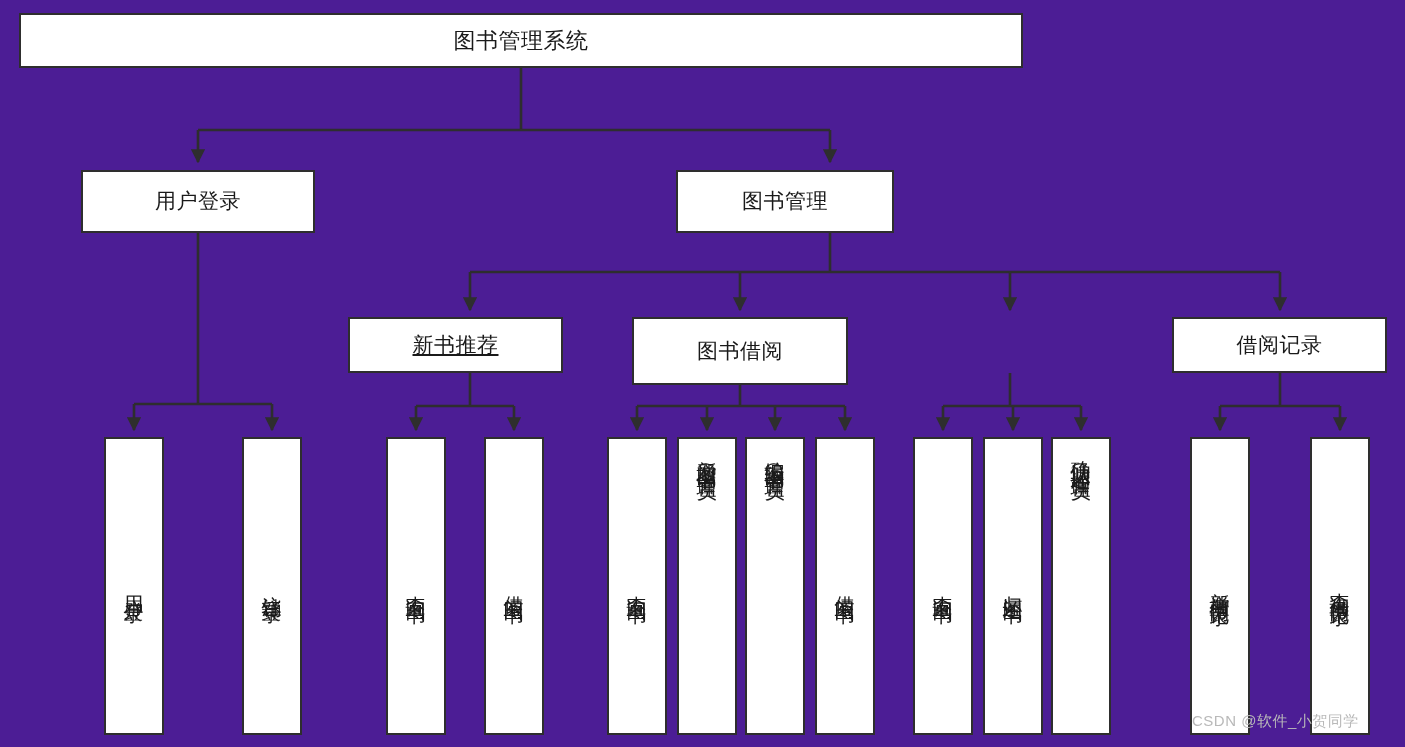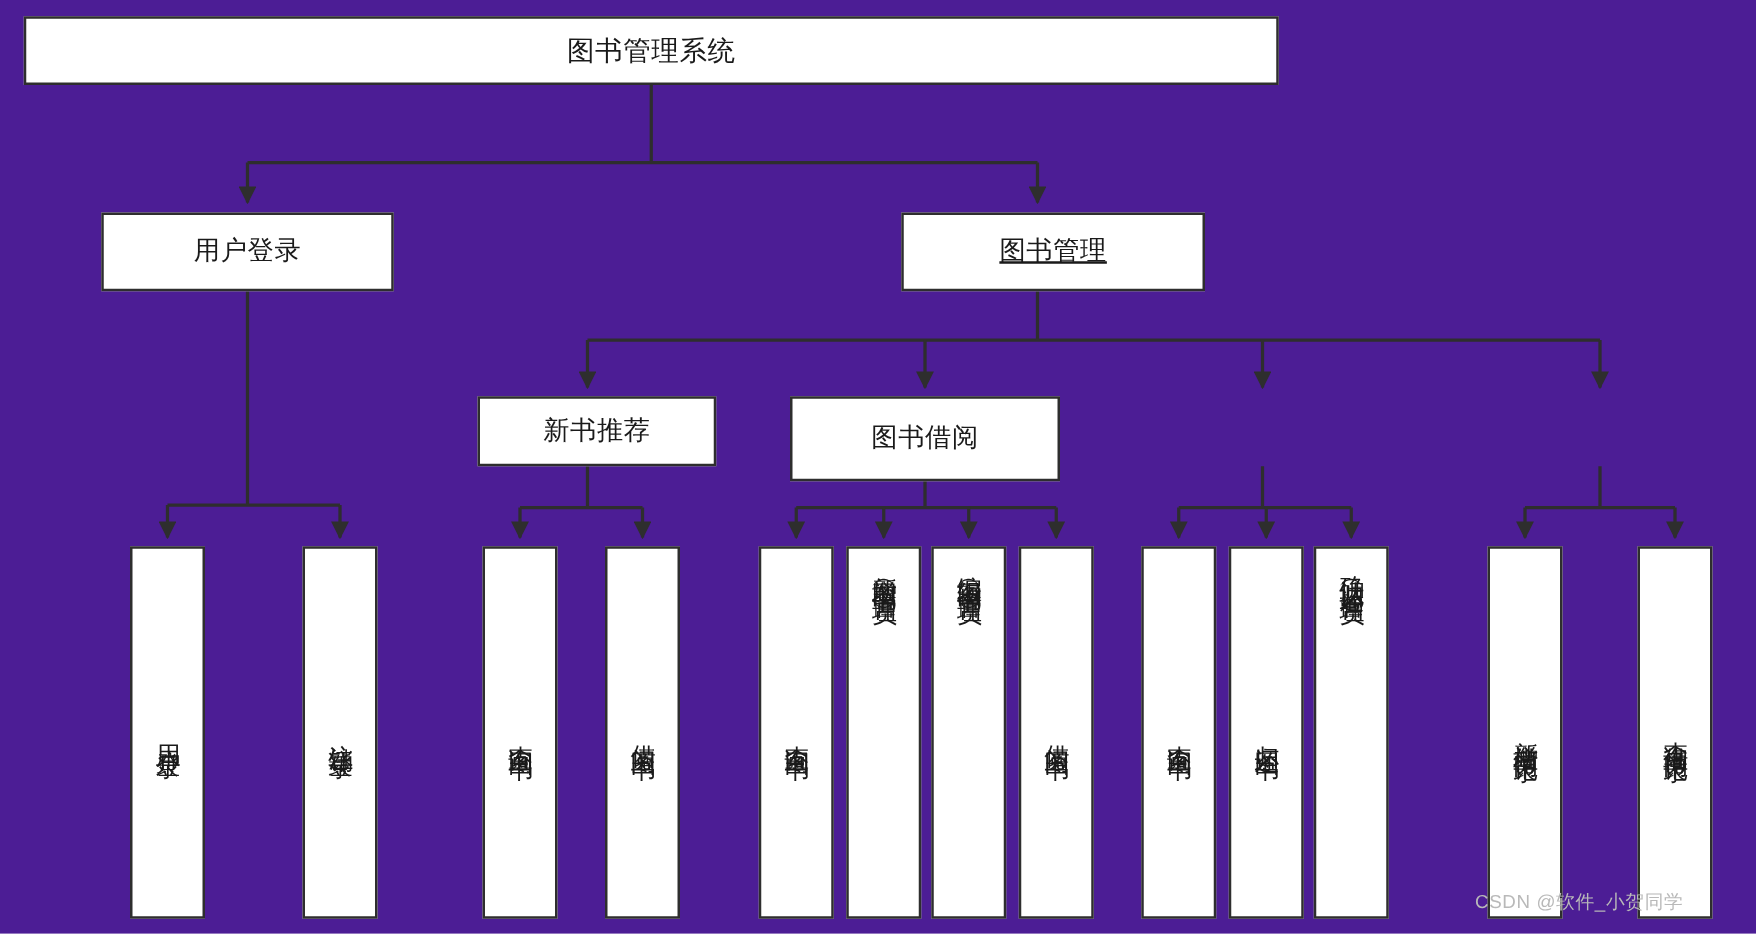--- a/index.html
+++ b/index.html
@@ -64,29 +64,28 @@
     letter-spacing: 3px;
     line-height: 1;
     white-space: nowrap;
   }
   .node.vert.centered {
     align-items: center;
     padding-top: 0;
   }
   #watermark {
     position: absolute;
-    left: 1132px;
+    left: 1192px;
     top: 712px;
     font-size: 15px;
     color: #b9b9b9;
     letter-spacing: 0.5px;
     z-index: 3;
     white-space: nowrap;
     user-select: none;
-    padding-left: 48px;
   }
 </style>
 </head>
 <body>
 
 <div id="diagram-root">
 
   <svg id="edge-layer" viewBox="0 0 1405 747" width="1405" height="747" xmlns="http://www.w3.org/2000/svg">
     <defs>
       <marker id="arrow" viewBox="0 0 10 10" refX="9" refY="5" markerWidth="5.5" markerHeight="5.5" orient="auto-start-reverse">
@@ -137,30 +136,33 @@
     </g>
   </svg>
 
   <div class="node horiz root" style="left:19px; top:13px; width:1004px; height:55px;">
     <span class="node-label">图书管理系统</span>
   </div>
 
   <div class="node horiz" style="left:81px; top:170px; width:234px; height:63px;">
     <span class="node-label">用户登录</span>
   </div>
-  <div class="node horiz" style="left:721px; top:170px; width:243px; height:63px;text-decoration:underline;">
+  <div class="node horiz" style="left:676px; top:170px; width:218px; height:63px;">
     <span class="node-label">图书管理</span>
   </div>
 
-  <div class="node horiz" style="left:382px; top:317px; width:191px; height:56px;">
+  <div class="node horiz" style="left:348px; top:317px; width:215px; height:56px;text-decoration:underline;">
     <span class="node-label">新书推荐</span>
   </div>
   <div class="node horiz" style="left:632px; top:317px; width:216px; height:68px;">
     <span class="node-label">图书借阅</span>
   </div>
+  <div class="node horiz" style="left:1172px; top:317px; width:215px; height:56px;">
+    <span class="node-label">借阅记录</span>
+  </div>
 
   <div class="node vert centered" style="left:104px; top:437px; width:60px; height:298px;">
     <span class="node-label">用户登录</span>
   </div>
   <div class="node vert centered" style="left:242px; top:437px; width:60px; height:298px;">
     <span class="node-label">注销登录</span>
   </div>
 
   <div class="node vert centered" style="left:386px; top:437px; width:60px; height:298px;">
     <span class="node-label">查询图书</span>

